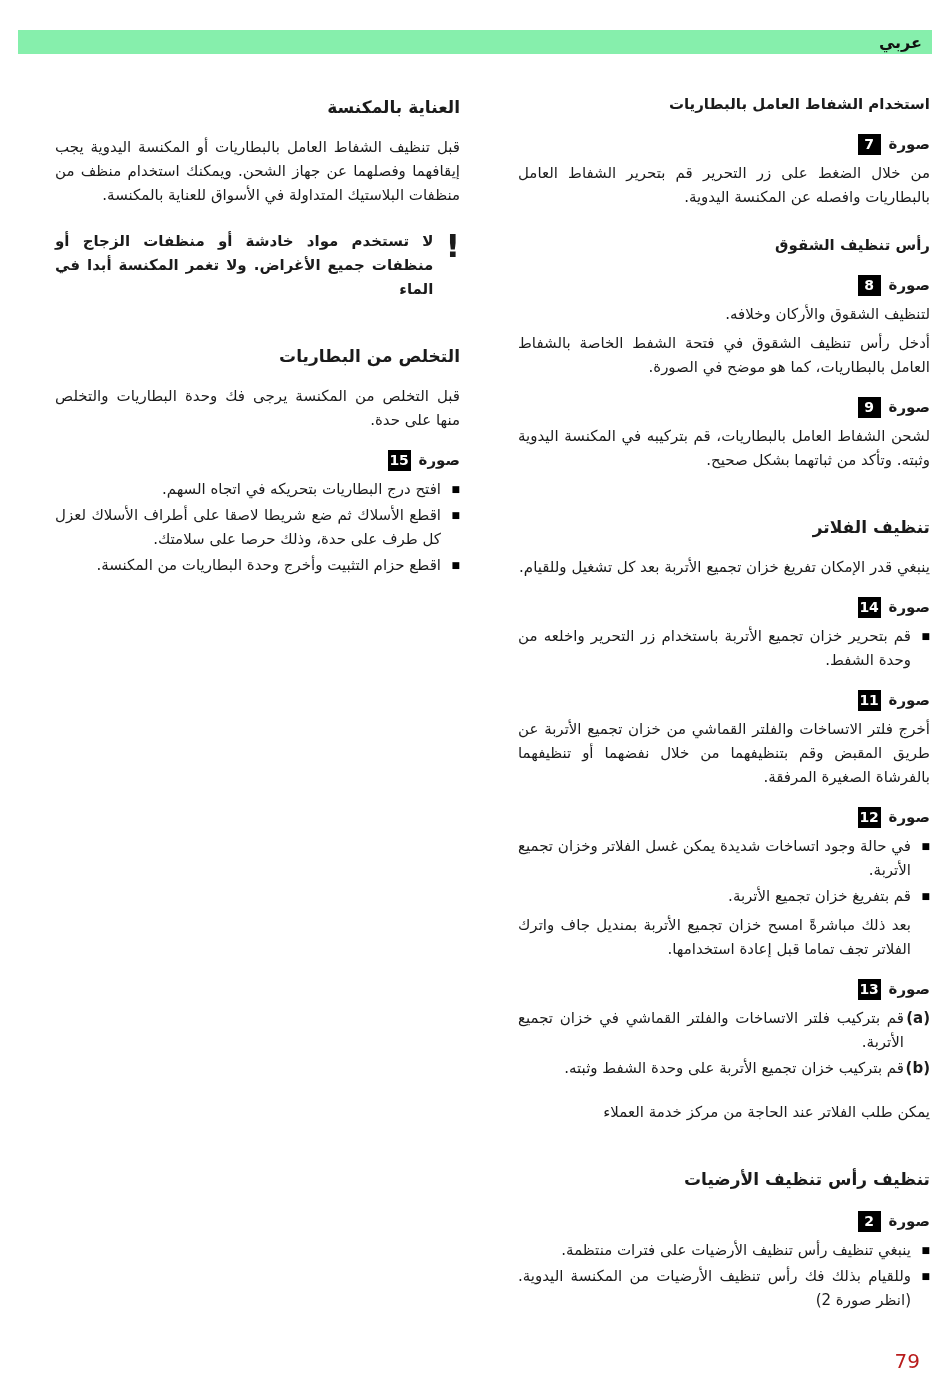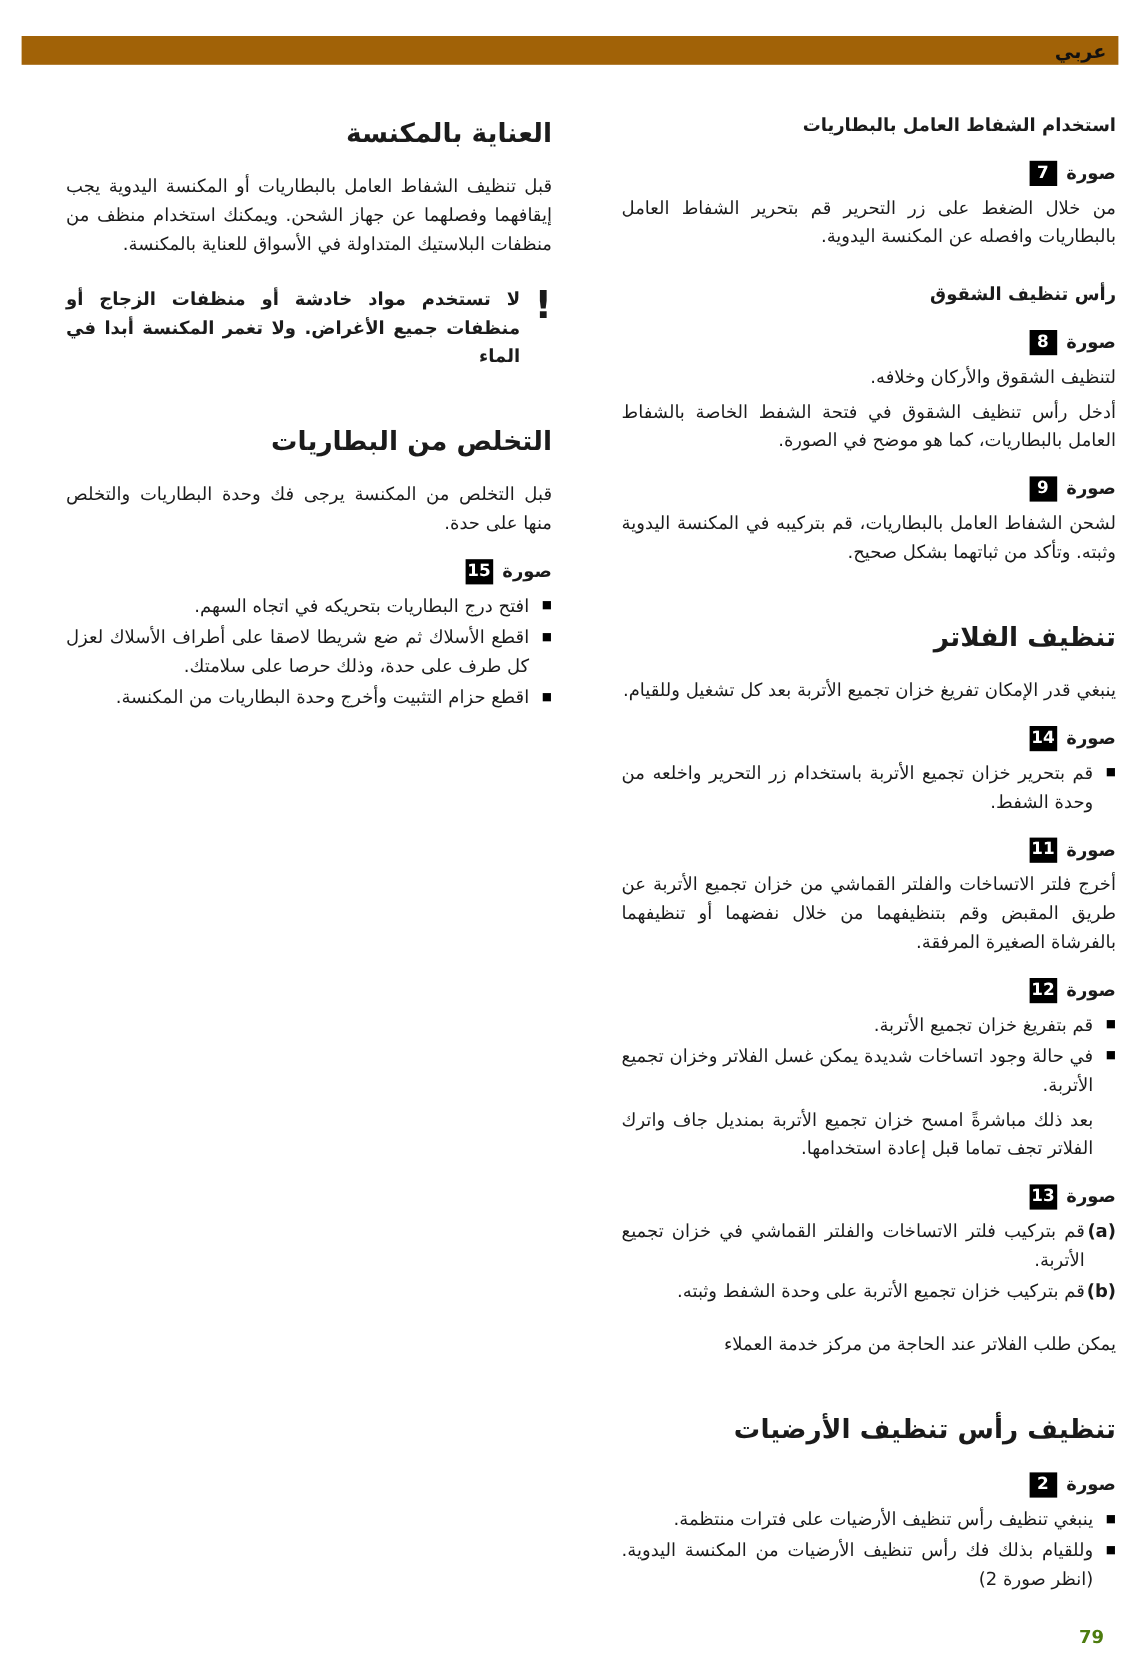--- a/index.html
+++ b/index.html
@@ -3,33 +3,33 @@
 <meta charset="utf-8">
 <style>
   * { box-sizing: border-box; margin: 0; padding: 0; }
   html, body { background: #ffffff; }
   body {
     width: 950px; height: 1387px; margin: 0 auto; position: relative;
     font-family: "DejaVu Sans", sans-serif; color: #1b1b1b;
   }
   .header-bar {
     position: absolute; top: 30px; left: 18px; right: 18px; height: 24px;
-    background: #a16207; direction: rtl;
+    background: #86efac; direction: rtl;
     display: flex; align-items: center; padding: 0 10px;
     font-weight: bold; font-size: 16px; color: #111;
   }
   .columns {
     position: absolute; top: 86px; right: 20px; left: 55px;
     direction: rtl; display: flex; gap: 58px;
   }
   .col { font-size: 15px; line-height: 1.6; text-align: justify; text-align-last: right; }
   .col-r { width: 412px; }
   .col-l { width: 405px; }
 
-  .h1 { font-size: 22px; font-weight: bold; margin: 42px 0 14px; text-align: right; }
+  .h1 { font-size: 17px; font-weight: bold; margin: 42px 0 14px; text-align: right; }
   .h1.first { margin-top: 8px; }
   .subtitle { font-weight: bold; margin: 24px 0 4px; text-align: right; }
   .subtitle.first { margin-top: 6px; }
   p.para { margin: 5px 0 2px; }
   p.mt { margin-top: 20px; }
 
   .fig { display: flex; align-items: center; gap: 8px; margin: 16px 0 5px; font-weight: bold; }
   .fig-num {
     background: #000; color: #fff; width: 23px; height: 21px; flex: 0 0 auto;
     display: flex; align-items: center; justify-content: center;
@@ -45,21 +45,21 @@
   .cont { padding-right: 19px; margin-top: 2px; }
 
   .warning { display: flex; gap: 12px; font-weight: bold; margin: 22px 0 26px; }
   .warn-icon { font-size: 32px; font-weight: bold; line-height: 1.1; flex: 0 0 auto; }
 
   .lettered { position: relative; padding-right: 26px; margin: 2px 0; }
   .letter { position: absolute; right: 0; top: 0; font-weight: bold; }
 
   .page-number {
     position: absolute; bottom: 14px; right: 30px;
-    font-size: 15px; color: #4d7c0f; font-weight: bold;
+    font-size: 20px; color: #b91c1c;
   }
 </style>
 </head>
 <body>
 
 <div class="header-bar">
   <span>عربي</span>
 </div>
 
 <div class="columns">
@@ -104,22 +104,22 @@
       <span>صورة</span>
       <span class="fig-num">11</span>
     </div>
     <p class="para">أخرج فلتر الاتساخات والفلتر القماشي من خزان تجميع الأتربة عن طريق المقبض وقم بتنظيفهما من خلال نفضهما أو تنظيفهما بالفرشاة الصغيرة المرفقة.</p>
 
     <div class="fig">
       <span>صورة</span>
       <span class="fig-num">12</span>
     </div>
     <ul class="bullets">
+      <li>في حالة وجود اتساخات شديدة يمكن غسل الفلاتر وخزان تجميع الأتربة.</li>
       <li>قم بتفريغ خزان تجميع الأتربة.</li>
-      <li>في حالة وجود اتساخات شديدة يمكن غسل الفلاتر وخزان تجميع الأتربة.</li>
     </ul>
     <p class="para cont">بعد ذلك مباشرةً امسح خزان تجميع الأتربة بمنديل جاف واترك الفلاتر تجف تماما قبل إعادة استخدامها.</p>
 
     <div class="fig">
       <span>صورة</span>
       <span class="fig-num">13</span>
     </div>
     <div class="lettered">
       <span class="letter" dir="ltr">(a)</span>
       <span>قم بتركيب فلتر الاتساخات والفلتر القماشي في خزان تجميع الأتربة.</span>

